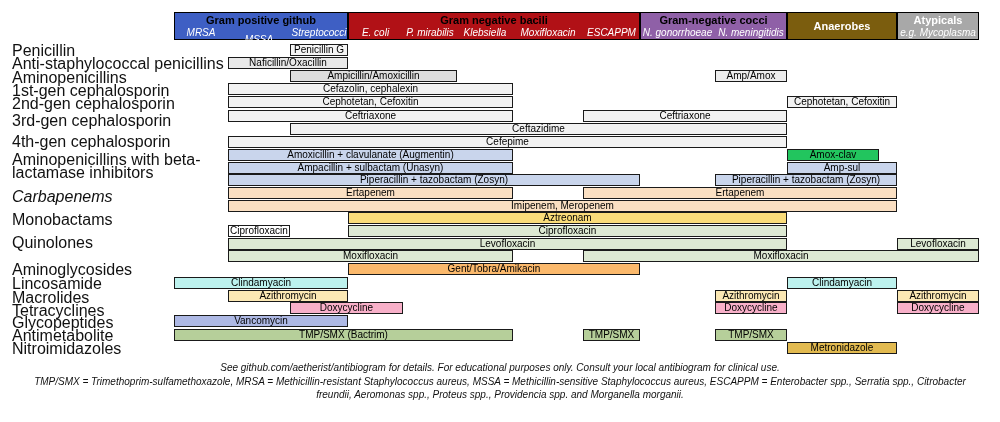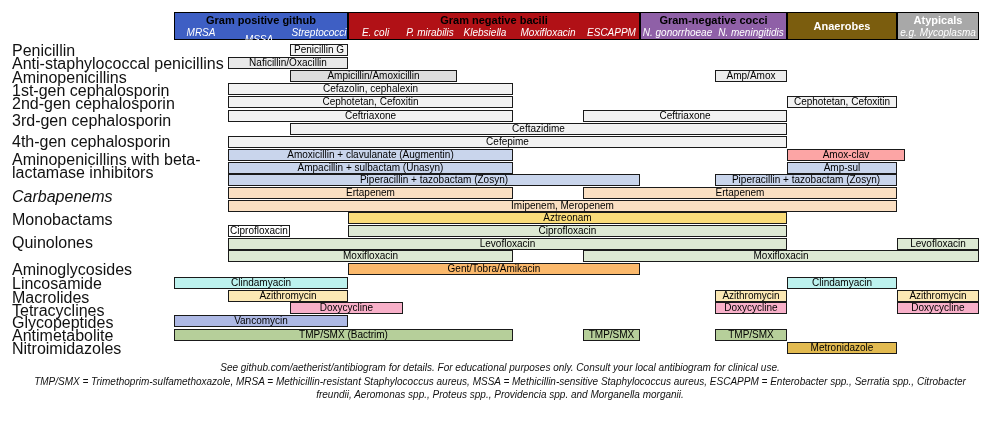--- a/index.html
+++ b/index.html
@@ -94,21 +94,21 @@
     <div class="bar" style="left: 290px; width: 167px; top: 70px; height: 12px; background: rgb(222, 222, 222);">Ampicillin/Amoxicillin</div>
     <div class="bar" style="left: 715px; width: 72px; top: 70px; height: 12px; background: rgb(237, 237, 237);">Amp/Amox</div>
     <div class="bar" style="left: 228px; width: 285px; top: 83px; height: 12px; background: rgb(242, 242, 242);">Cefazolin, cephalexin</div>
     <div class="bar" style="left: 228px; width: 285px; top: 96px; height: 12px; background: rgb(242, 242, 242);">Cephotetan, Cefoxitin</div>
     <div class="bar" style="left: 787px; width: 110px; top: 96px; height: 12px; background: rgb(242, 242, 242);">Cephotetan, Cefoxitin</div>
     <div class="bar" style="left: 228px; width: 285px; top: 110px; height: 12px; background: rgb(242, 242, 242);">Ceftriaxone</div>
     <div class="bar" style="left: 583px; width: 204px; top: 110px; height: 12px; background: rgb(242, 242, 242);">Ceftriaxone</div>
     <div class="bar" style="left: 228px; width: 559px; top: 136px; height: 12px; background: rgb(242, 242, 242);">Cefepime</div>
     <div class="bar" style="left: 290px; width: 497px; top: 123px; height: 12px; background: rgb(242, 242, 242);">Ceftazidime</div>
     <div class="bar" style="left: 228px; width: 285px; top: 149px; height: 12px; background: rgb(201, 213, 236);">Amoxicillin + clavulanate (Augmentin)</div>
-    <div class="bar" style="left: 787px; width: 118px; top: 149px; height: 12px; background: #fca5a5;">Amox-clav</div>
+    <div class="bar" style="left: 787px; width: 92px; top: 149px; height: 12px; background: #22c55e;">Amox-clav</div>
     <div class="bar" style="left: 228px; width: 285px; top: 162px; height: 12px; background: rgb(201, 213, 236);">Ampacillin + sulbactam (Unasyn)</div>
     <div class="bar" style="left: 787px; width: 110px; top: 162px; height: 12px; background: rgb(201, 213, 236);">Amp-sul</div>
     <div class="bar" style="left: 228px; width: 412px; top: 174px; height: 12px; background: rgb(201, 213, 236);">Piperacillin + tazobactam (Zosyn)</div>
     <div class="bar" style="left: 715px; width: 182px; top: 174px; height: 12px; background: rgb(201, 213, 236);">Piperacillin + tazobactam (Zosyn)</div>
     <div class="bar" style="left: 228px; width: 285px; top: 187px; height: 12px; background: rgb(250, 223, 194);">Ertapenem</div>
     <div class="bar" style="left: 583px; width: 314px; top: 187px; height: 12px; background: rgb(250, 223, 194);">Ertapenem</div>
     <div class="bar" style="left: 228px; width: 669px; top: 200px; height: 12px; background: rgb(250, 223, 194);">Imipenem, Meropenem</div>
     <div class="bar" style="left: 348px; width: 439px; top: 212px; height: 12px; background: rgb(250, 220, 122);">Aztreonam</div>
     <div class="bar" style="left: 228px; width: 62px; top: 225px; height: 12px; background: rgb(255, 255, 255);">Ciprofloxacin</div>
     <div class="bar" style="left: 348px; width: 439px; top: 225px; height: 12px; background: rgb(221, 233, 211);">Ciprofloxacin</div>

